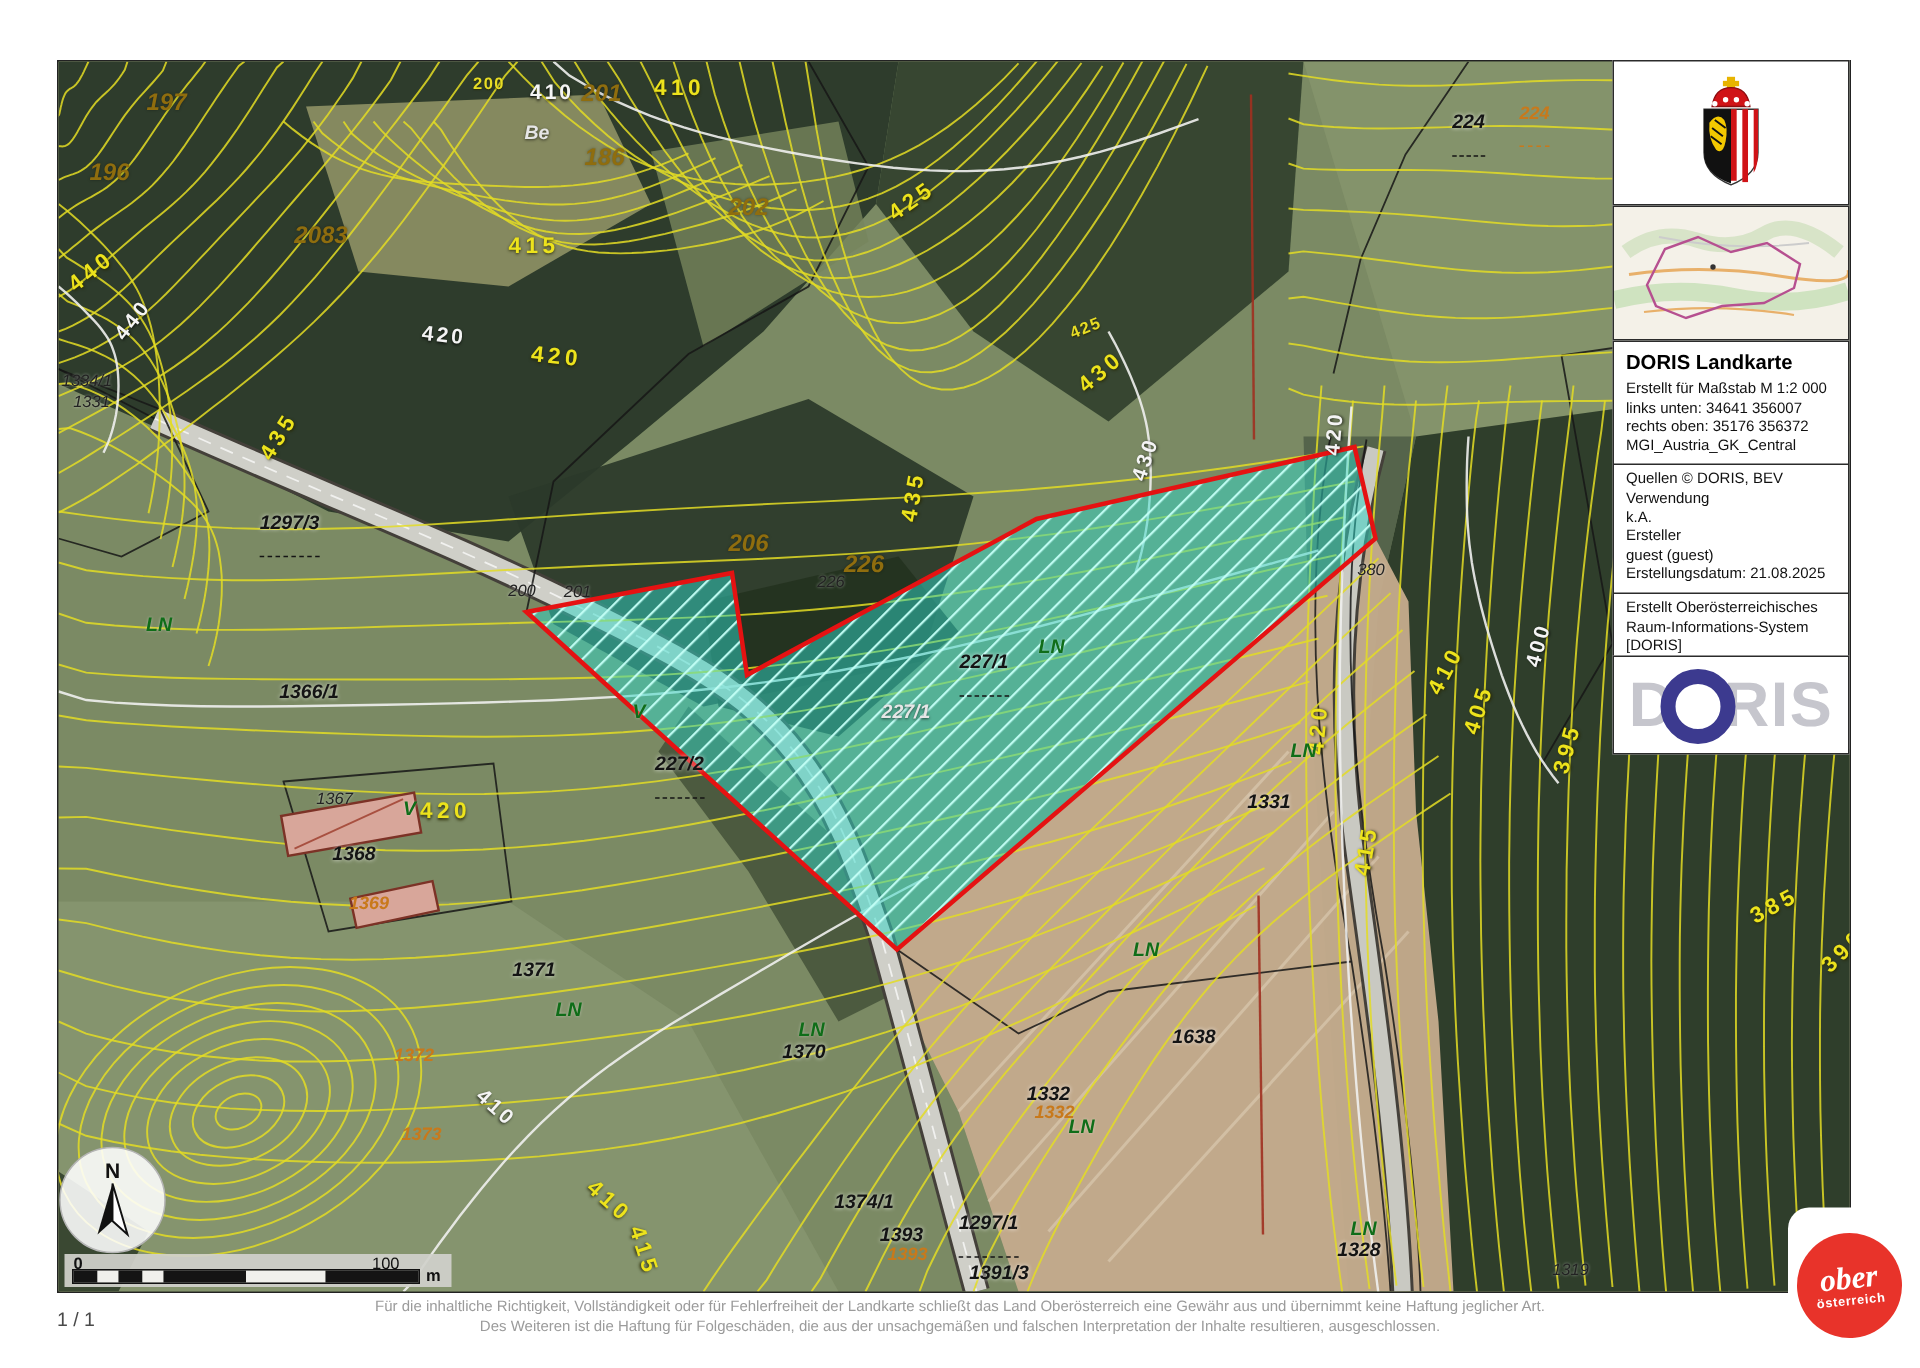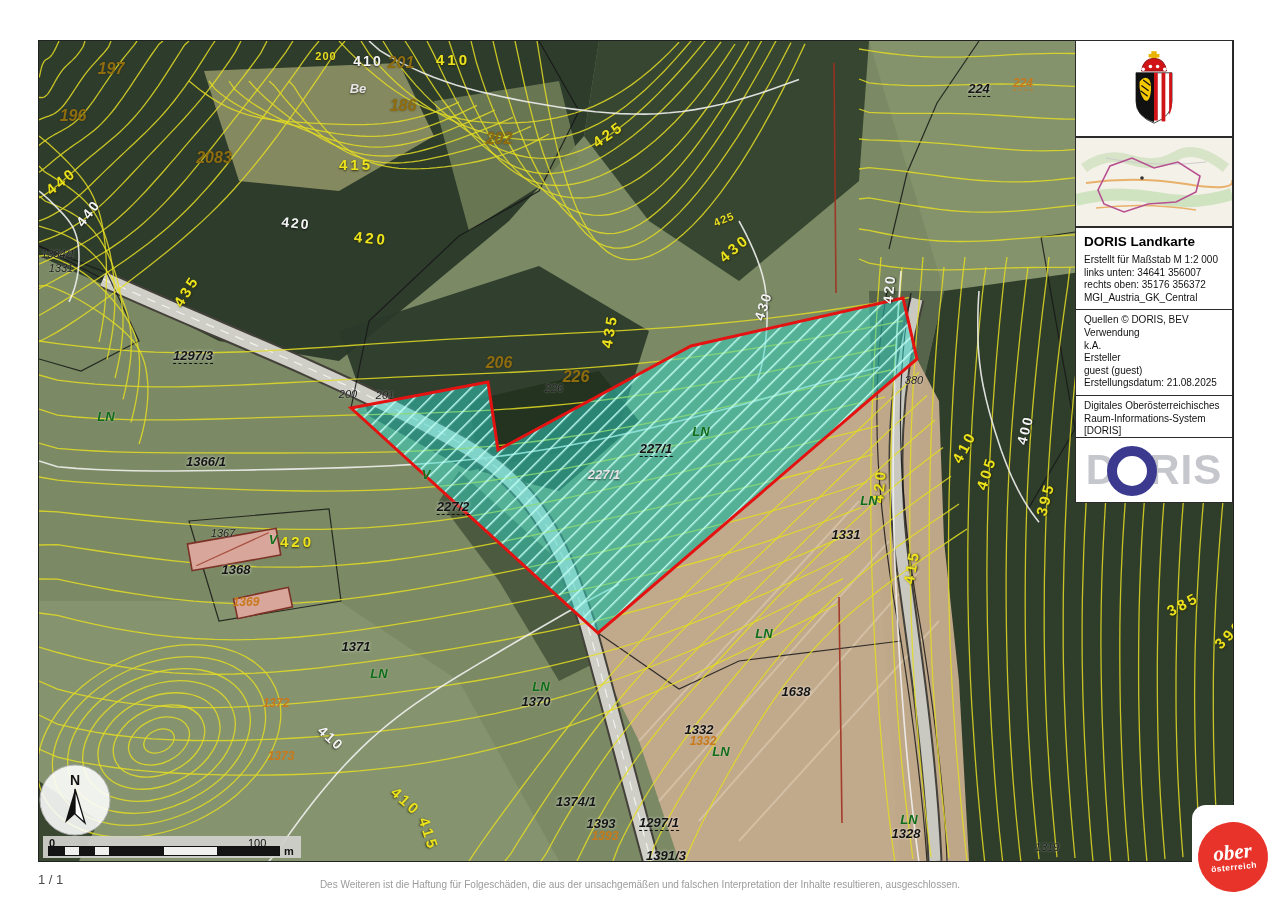--- a/index.html
+++ b/index.html
@@ -13,21 +13,21 @@
   .ml{position:absolute;white-space:nowrap;transform-origin:center;}
   .cy{color:#ede31c;font-weight:bold;font-size:15px;letter-spacing:3px;text-shadow:0 1px 2px rgba(40,40,0,.9);}
   .cy2{color:#e8dd25;font-weight:bold;font-size:11px;letter-spacing:1px;text-shadow:0 1px 1px rgba(40,40,0,.8);}
   .cw{color:#f4f4f4;font-weight:bold;font-size:14px;letter-spacing:2px;text-shadow:0 1px 2px rgba(0,0,0,.7);}
   .cw2{color:#e6e6e6;font-style:italic;font-size:13px;font-weight:bold;text-shadow:0 1px 2px rgba(0,0,0,.6);}
   .ol{color:#8f6d0e;font-weight:bold;font-style:italic;font-size:16px;text-shadow:0 0 2px rgba(0,0,0,.35);}
   .co{color:#c8791b;font-weight:bold;font-style:italic;font-size:12px;}
   .blk{color:#141414;font-weight:bold;font-style:italic;font-size:13px;text-shadow:0 0 3px rgba(255,255,255,.75);}
   .blk2{color:#222;font-style:italic;font-size:11px;text-shadow:0 0 2px rgba(255,255,255,.5);}
   .gr{color:#0f6d18;font-weight:bold;font-style:italic;font-size:13px;text-shadow:0 0 2px rgba(255,255,255,.4);}
-  .dashed{border-bottom:1.5px dashed currentColor;padding-bottom:0;}
+  .dashed{border-bottom:1.5px dashed currentColor;padding-bottom:15px;}
 
   .ct{fill:none;stroke:#e3dc25;stroke-width:1.3;opacity:.85;}
   .ctw{fill:none;stroke:#f0f0ee;stroke-width:1.6;opacity:.9;}
   .cb{fill:none;stroke:#161616;stroke-width:1.2;opacity:.85;}
   .cr{fill:none;stroke:#a03020;stroke-width:1.6;opacity:.9;}
 
   
   .sbox{position:absolute;left:1075px;width:158px;background:#fff;border:1px solid #2b2b2b;box-sizing:border-box;z-index:6;}
   #box-crest{top:40px;height:97px;display:flex;align-items:center;justify-content:center;}
   #box-overview{top:137px;height:90px;overflow:hidden;}
@@ -266,21 +266,21 @@
         <span class="ml ol" style="left: 537px; top: 336px; transform: translate(-50%, -50%) rotate(0deg);">226</span>
         <span class="ml blk2" style="left: 515px; top: 347px; transform: translate(-50%, -50%) rotate(0deg);">226</span>
         <span class="ml blk2" style="left: 19px; top: 213px; transform: translate(-50%, -50%) rotate(0deg);">1334/1</span>
         <span class="ml blk2" style="left: 22px; top: 227px; transform: translate(-50%, -50%) rotate(0deg);">1331</span>
         <span class="ml blk dashed" style="left: 154px; top: 315px; transform: translate(-50%, -50%) rotate(0deg);">1297/3</span>
         <span class="ml gr" style="left: 67px; top: 375px; transform: translate(-50%, -50%) rotate(0deg);">LN</span>
         <span class="ml blk" style="left: 167px; top: 420px; transform: translate(-50%, -50%) rotate(0deg);">1366/1</span>
         <span class="ml blk2" style="left: 309px; top: 353px; transform: translate(-50%, -50%) rotate(0deg);">200</span>
         <span class="ml blk2" style="left: 346px; top: 354px; transform: translate(-50%, -50%) rotate(0deg);">201</span>
         <span class="ml gr" style="left: 387px; top: 433px; transform: translate(-50%, -50%) rotate(0deg);">V</span>
-        <span class="ml blk dashed" style="left: 414px; top: 466px; transform: translate(-50%, -50%) rotate(0deg);">227/2</span>
+        <span class="ml blk dashed" style="left: 414px; top: 476px; transform: translate(-50%, -50%) rotate(0deg);">227/2</span>
         <span class="ml blk2" style="left: 184px; top: 492px; transform: translate(-50%, -50%) rotate(0deg);">1367</span>
         <span class="ml gr" style="left: 234px; top: 498px; transform: translate(-50%, -50%) rotate(0deg);">V</span>
         <span class="ml cy" style="left: 258px; top: 500px; transform: translate(-50%, -50%) rotate(0deg);">420</span>
         <span class="ml blk" style="left: 197px; top: 528px; transform: translate(-50%, -50%) rotate(0deg);">1368</span>
         <span class="ml co" style="left: 207px; top: 561px; transform: translate(-50%, -50%) rotate(0deg);">1369</span>
         <span class="ml blk" style="left: 317px; top: 605px; transform: translate(-50%, -50%) rotate(0deg);">1371</span>
         <span class="ml gr" style="left: 340px; top: 632px; transform: translate(-50%, -50%) rotate(0deg);">LN</span>
         <span class="ml co" style="left: 237px; top: 662px; transform: translate(-50%, -50%) rotate(0deg);">1372</span>
         <span class="ml co" style="left: 242px; top: 715px; transform: translate(-50%, -50%) rotate(0deg);">1373</span>
         <span class="ml cw" style="left: 292px; top: 697px; transform: translate(-50%, -50%) rotate(42deg);">410</span>
@@ -388,39 +388,40 @@
           <div class="ln">Quellen © DORIS, BEV</div>
           <div class="ln">Verwendung</div>
           <div class="ln">k.A.</div>
           <div class="ln">Ersteller</div>
           <div class="ln">guest (guest)</div>
           <div class="ln">Erstellungsdatum: 21.08.2025</div>
         </div>
     </div>
     <div class="sb-sec">
       <div>
-          <div class="ln">Digitales Oberösterreichisches</div>
+          <div class="ln">Erstellt Oberösterreichisches</div>
           <div class="ln">Raum-Informations-System [DORIS]</div>
           <div class="ln">A-4021 Linz, Bahnhofplatz 1</div>
           <div class="ln">+43 732-7720-12541</div>
           <div class="ln">doris.geol.post@ooe.gv.at</div>
           <div class="ln">https://doris.ooe.gv.at</div>
         </div>
     </div>
   </div>
 
   <div id="box-doris" class="sbox">
     <div class="dlg">
       <span>D</span>
       <span class="ring"></span>
       <span>RIS</span>
     </div>
   </div>
 
   <div id="pageno">1 / 1</div>
+  <div id="disc1" class="disc">Für die inhaltliche Richtigkeit, Vollständigkeit oder für Fehlerfreiheit der Landkarte schließt das Land Oberösterreich eine Gewähr aus und übernimmt keine Haftung jeglicher Art.</div>
   <div id="disc2" class="disc">Des Weiteren ist die Haftung für Folgeschäden, die aus der unsachgemäßen und falschen Interpretation der Inhalte resultieren, ausgeschlossen.</div>
 
   <div id="oolbox">
     <div id="oolcirc">
       <span class="w1">ober</span>
       <span class="w2">österreich</span>
     </div>
   </div>
 
 </div>

